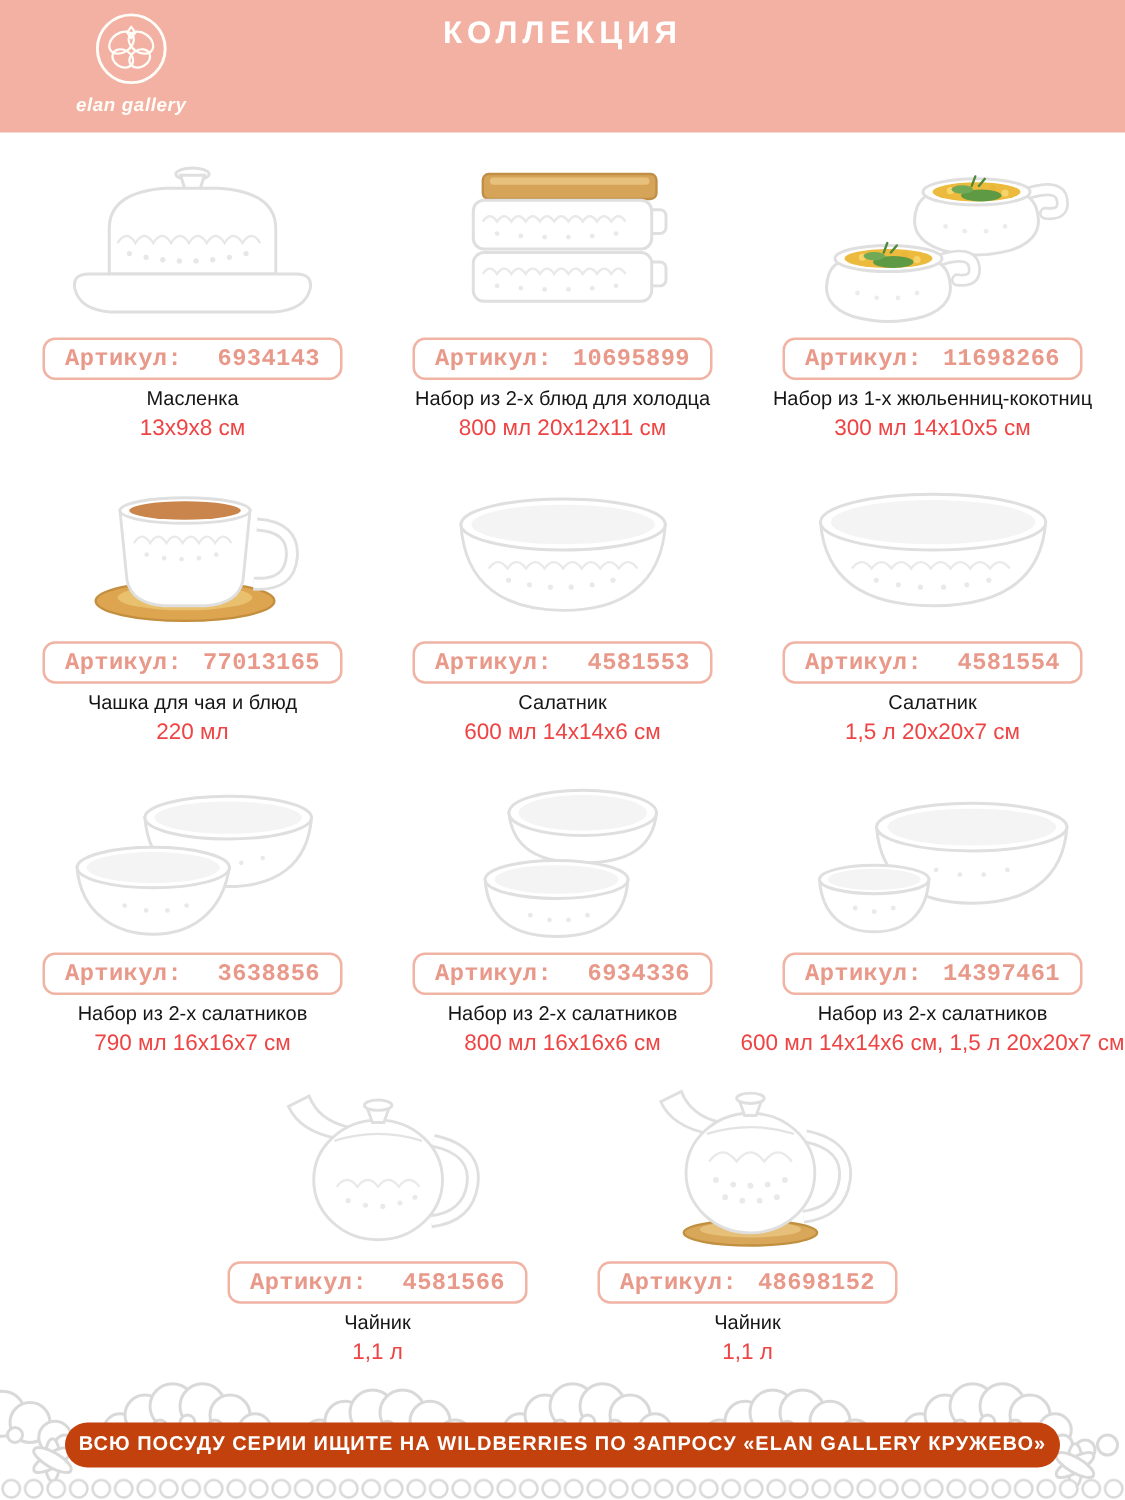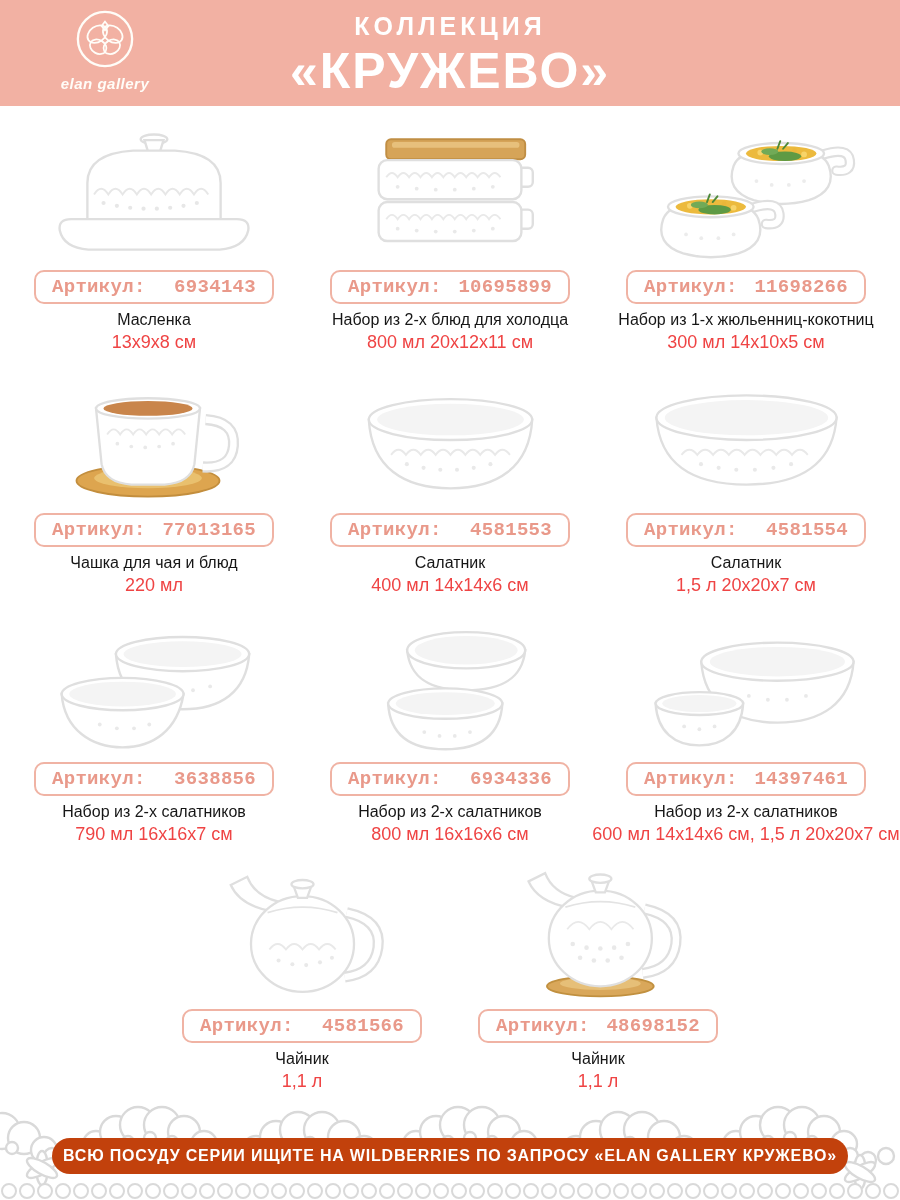--- a/index.html
+++ b/index.html
@@ -49,21 +49,20 @@
           <ellipse cx="40" cy="27" rx="11" ry="8" transform="rotate(35 40 27)"></ellipse>
           <ellipse cx="25" cy="40" rx="9" ry="7" transform="rotate(30 25 40)"></ellipse>
           <ellipse cx="39" cy="40" rx="9" ry="7" transform="rotate(-30 39 40)"></ellipse>
           <path d="M32 14 l-3.5 4.5 3.5 4.5 3.5 -4.5 Z"></path>
         </g>
       </svg>
       <div class="brand">elan gallery</div>
     </div>
     <div class="titles">
       <div class="collection-label">КОЛЛЕКЦИЯ</div>
-      <div class="collection-name">«КРУЖЕВО»</div>
     </div>
   </header>
 
   <section class="row row1">
 
     <article class="card">
       <div class="imgbox h1">
         <svg width="240" height="138" viewBox="0 0 250 145">
           <g stroke="#dfdfdf" stroke-width="2.5" fill="#fff">
             <ellipse cx="125" cy="16" rx="14" ry="5"></ellipse>
@@ -230,21 +229,21 @@
               <circle cx="150" cy="100" r="2.2"></circle>
               <circle cx="168" cy="96" r="2.2"></circle>
             </g>
         </svg>
       </div>
       <div class="art">
         <span class="art-label">Артикул:</span>
         <span class="art-num">4581553</span>
       </div>
       <div class="pname">Салатник</div>
-      <div class="psize">400 мл 14x14x6 см</div>
+      <div class="psize">600 мл 14x14x6 см</div>
     </article>
 
     <article class="card">
       <div class="imgbox h2">
         <svg width="235" height="130" viewBox="0 0 250 140">
           <path d="M28 46 C32 98 70 118 125 118 C180 118 218 98 222 46 Z" fill="#fff" stroke="#dfdfdf" stroke-width="2.5"></path>
           <ellipse cx="125" cy="46" rx="97" ry="24" fill="#fff" stroke="#dfdfdf" stroke-width="2.5"></ellipse>
           <ellipse cx="125" cy="46" rx="88" ry="19" fill="#f4f4f4"></ellipse>
           <path d="M55 86 q8.5 -11 17 0 q8.5 -11 17 0 q8.5 -11 17 0 q8.5 -11 17 0 q8.5 -11 17 0 q8.5 -11 17 0 q8.5 -11 17 0 q8.5 -11 17 0" fill="none" stroke="#e9e9e9" stroke-width="2"></path>
           <g fill="#e9e9e9">

